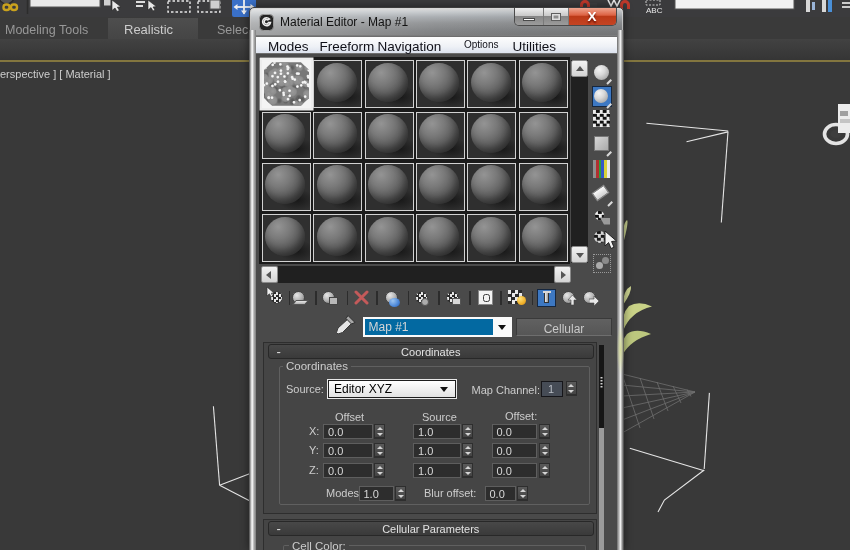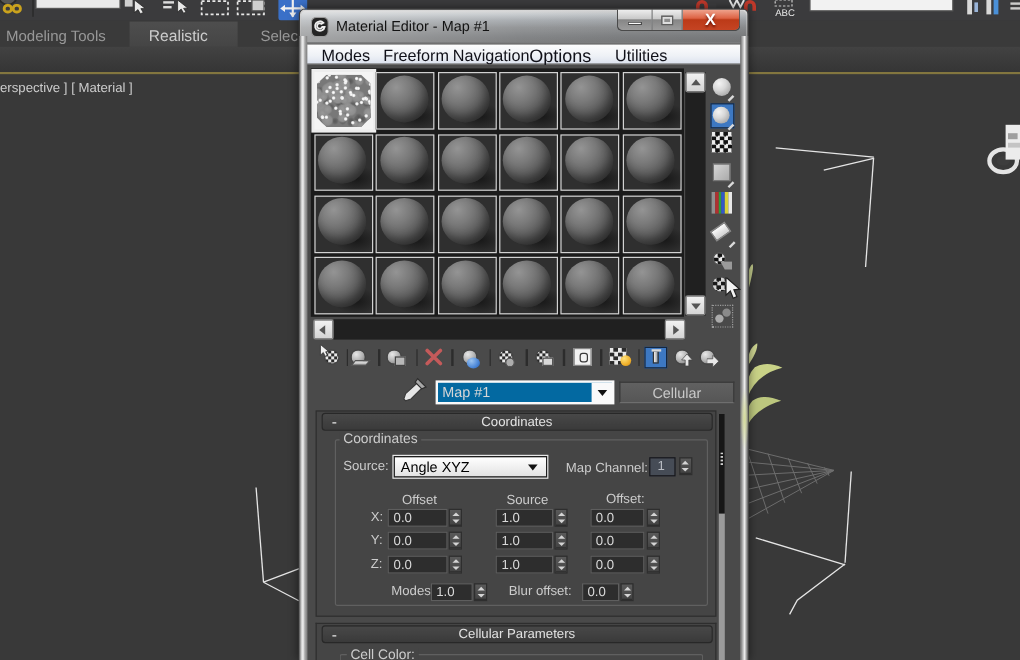--- a/index.html
+++ b/index.html
@@ -151,21 +151,21 @@
   </div>
   <div style="flex:1;height:100%;background:linear-gradient(#efa48e 0%,#dd6344 42%,#bc3a18 50%,#c54423);display:flex;align-items:center;justify-content:center;">
     <span style="color:#fff;font-weight:bold;font-size:13.5px;line-height:15px;text-shadow:0 1.5px 2px rgba(90,10,0,0.85);font-family:'Liberation Sans';">X</span>
   </div>
 </div>
 
 <div class="abs" style="left:256px;top:35.5px;width:360.5px;height:18.5px;background:linear-gradient(#fdfdfd,#eef1f6 60%,#dce2ee);border:1px solid #6e6e6e;border-left:none;border-right:none;">
   <div style="position:absolute;left:11.9px;top:2px;font-size:13.5px;color:#101018;">Modes</div>
   <div style="position:absolute;left:63.4px;top:2px;font-size:13.5px;color:#101018;">Freeform</div>
   <div style="position:absolute;left:121.4px;top:2px;font-size:13.5px;color:#101018;">Navigation</div>
-  <div style="position:absolute;left:185px;top:2px;font-size:15px;color:#101018;text-align:right;">Options</div>
+  <div style="position:absolute;left:208px;top:2px;font-size:10px;color:#101018;text-align:right;">Options</div>
   <div style="position:absolute;left:256.6px;top:2px;font-size:13.5px;color:#101018;">Utilities</div>
 </div>
 
 <div class="abs" style="left:256px;top:54px;width:360.5px;height:496px;background:#4a4a4a;"></div>
 
 <div class="abs" style="left:249px;top:30px;width:7px;height:520px;background:linear-gradient(90deg,#3a3a3a 0px,#888888 1px,#dcdcdc 2.5px,#f0f0f0 3.5px,#ababab 5px,#7d7d7d 7px);"></div>
 <div class="abs" style="left:616.5px;top:30px;width:7px;height:520px;background:linear-gradient(90deg,#6a6a6a 0px,#b8b8b8 2px,#eeeeee 3.5px,#a0a0a0 5px,#3a3a3a 7px);"></div>
 <div class="abs" style="left:616.5px;top:323px;width:7px;height:52px;background:radial-gradient(ellipse at center, rgba(212,219,150,0.95), rgba(205,212,140,0) 72%);"></div>
 
 <div class="abs" style="left:258.5px;top:57px;width:311.5px;height:206.5px;background:#1b1b1b;"></div>
@@ -389,21 +389,21 @@
   <span class="minus">-</span>
     <span class="rolltitle">Coordinates</span>
 </div>
 
 <div class="abs" style="left:278.5px;top:365.5px;width:311px;height:139px;border:1px solid #606060;border-radius:2px;"></div>
 <div class="abs" style="left:283px;top:359.5px;background:#454545;padding:0 3px;font-size:11.5px;color:#cccccc;">Coordinates</div>
 
 <div class="abs lbl" style="left:286px;top:383px;">Source:</div>
 
 <div class="abs" style="left:328px;top:380px;width:128px;height:17.5px;background:linear-gradient(#ffffff,#e2e2e2);border:1px solid #1e1e1e;outline:1px solid #e8e8e8;">
-  <span style="position:absolute;left:5px;top:1px;font-size:12px;color:#000;">Angle XYZ</span>
+  <span style="position:absolute;left:5px;top:1px;font-size:12px;color:#000;">Editor XYZ</span>
   <div style="position:absolute;right:7px;top:6px;width:0;height:0;border-left:4.5px solid transparent;border-right:4.5px solid transparent;border-top:5px solid #111;"></div>
 </div>
 <div class="abs lbl" style="left:471.5px;top:383.5px;">Map Channel:</div>
 <div class="abs" style="left:541px;top:381.4px;width:22px;height:15.5px;background:#464c56;border:1px solid #16161a;">
   <span style="position:absolute;left:6px;top:1px;font-size:11px;color:#b9bdc4;">1</span>
 </div>
 <div class="abs spin" style="left:565.5px;top:381.4px;"></div>
 
 <div class="abs lbl" style="left:335px;top:410.5px;">Offset</div>
 <div class="abs lbl" style="left:422px;top:410.5px;">Source</div>

